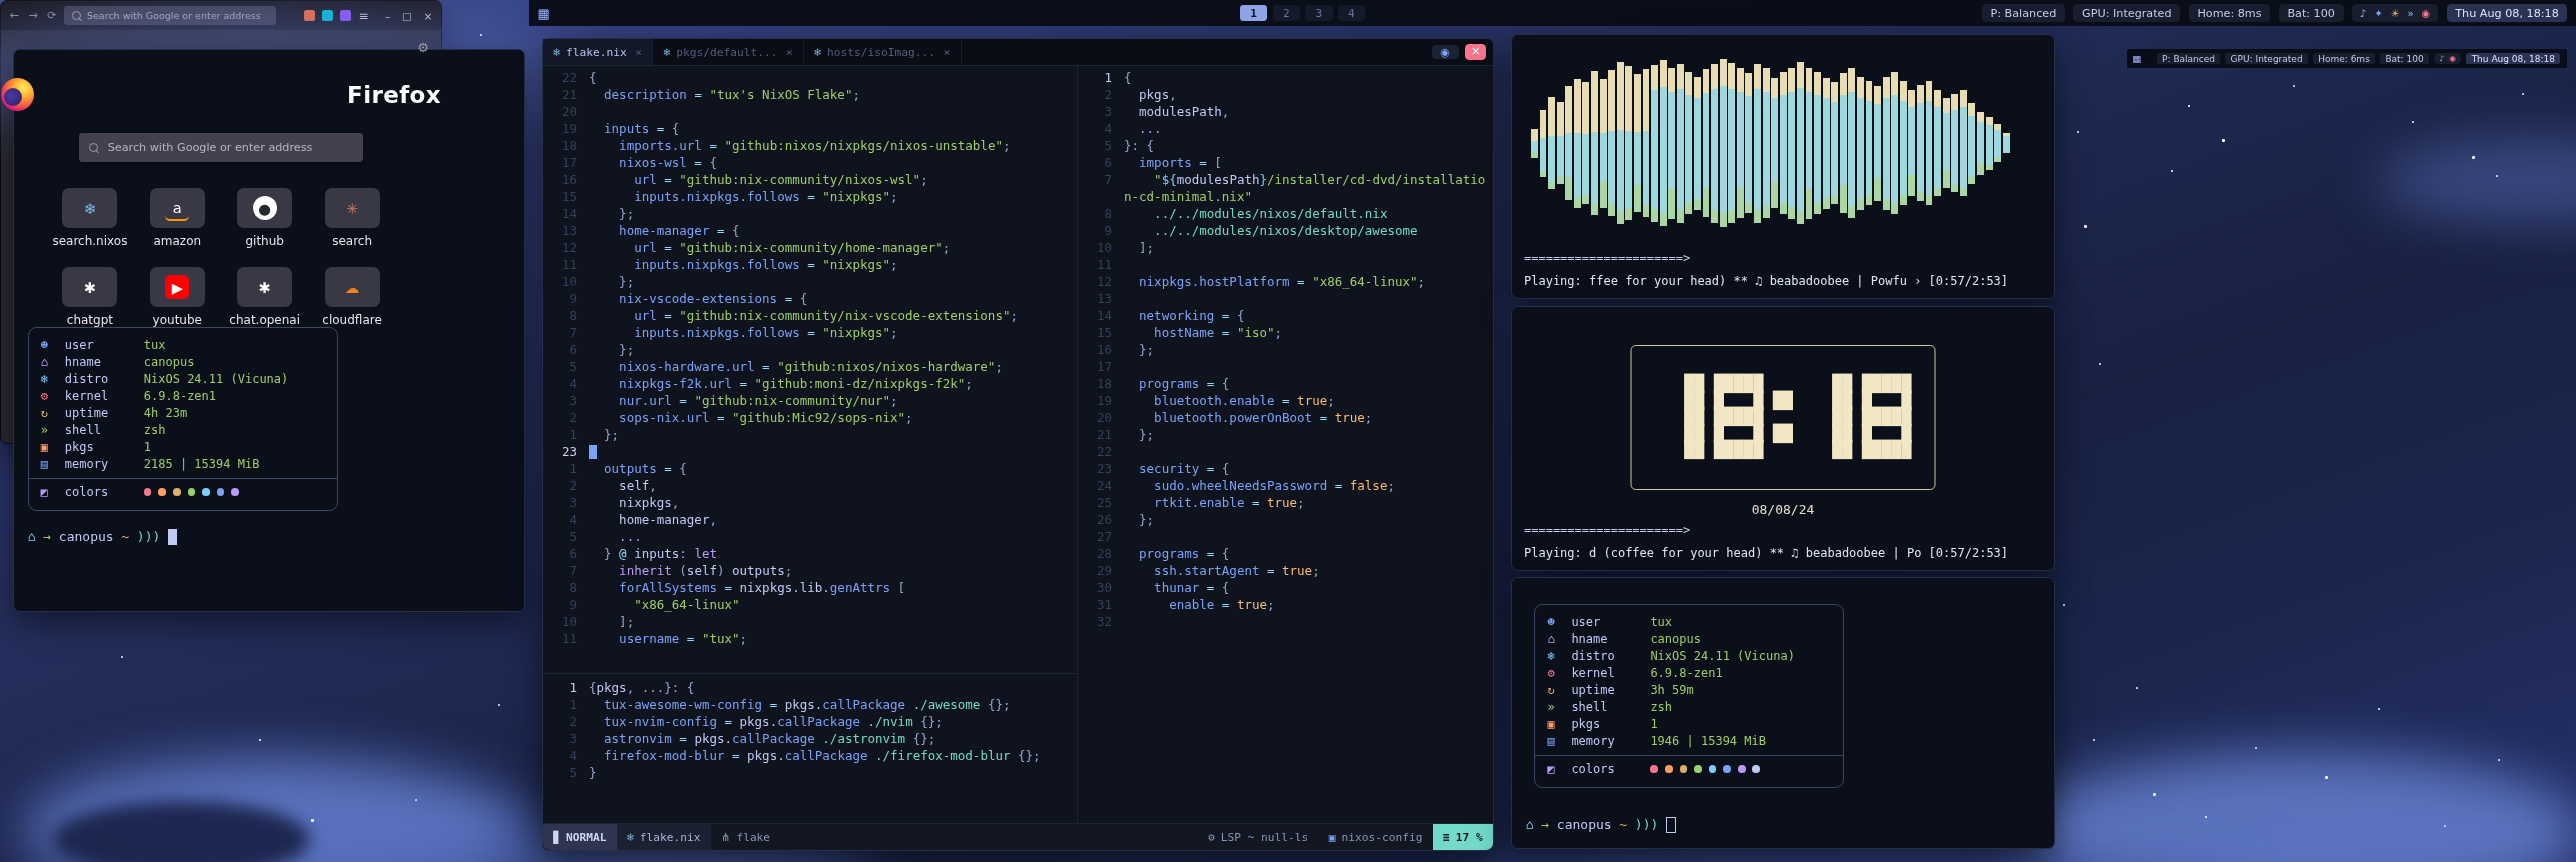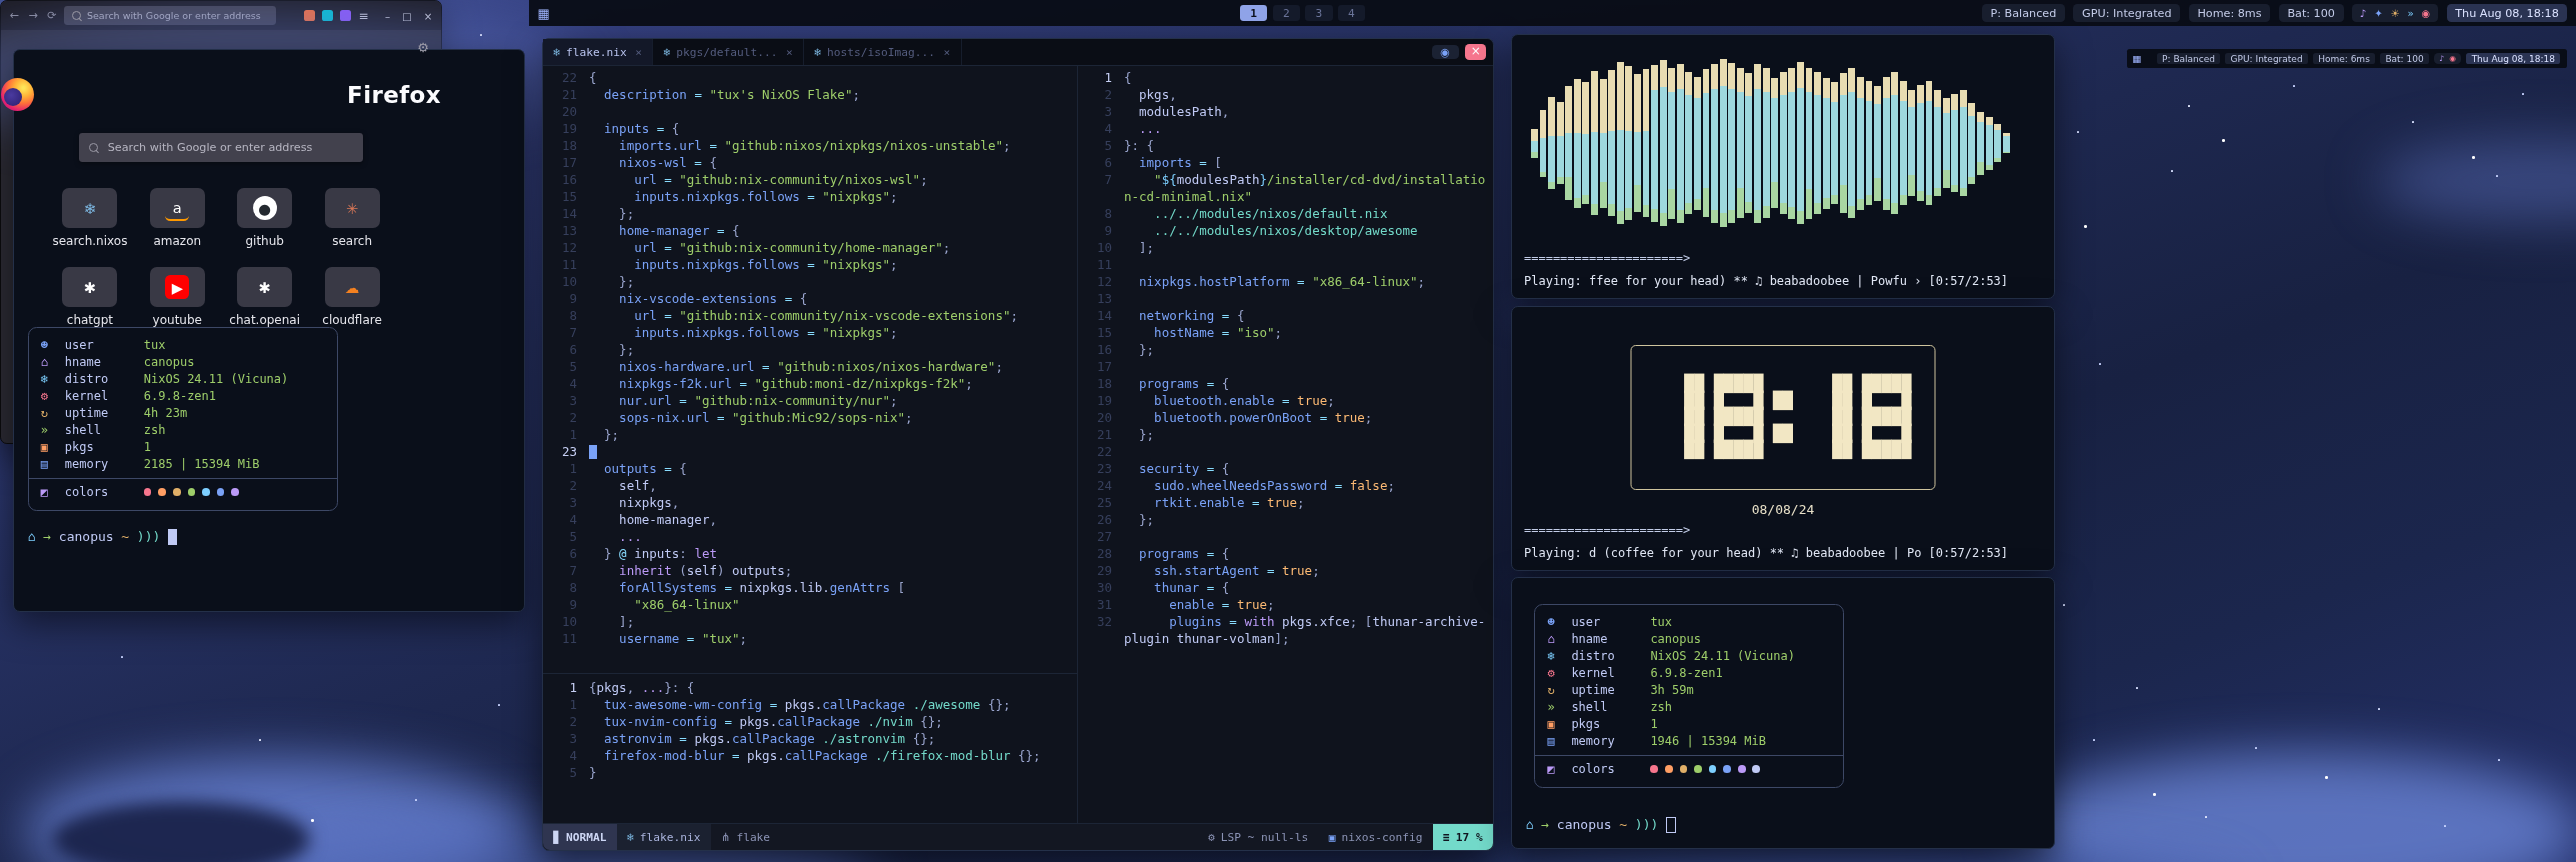--- a/index.html
+++ b/index.html
@@ -574,21 +574,20 @@
         <div class="line">
           <span class="gut">30</span>
           <span class="ltext"><span class="f">    </span><span class="a">thunar</span><span class="o"> = </span><span class="p">{</span></span>
         </div>
         <div class="line">
           <span class="gut">31</span>
           <span class="ltext"><span class="f">      </span><span class="a">enable</span><span class="o"> = </span><span class="b">true</span><span class="p">;</span></span>
         </div>
         <div class="line">
           <span class="gut">32</span>
-          <span class="ltext"><span class="f">      </span><span class="a">plugins</span><span class="o"> = </span><span class="k">with</span><span class="f"> pkgs.xfce</span><span class="p">; [</span><span class="f">thunar-archive-plugin thunar-volman</span><span class="p">];</span></span>
         </div>
       </div>
   </div>
   <div class="statusline">
     <span class="seg mode">
       <span>▊</span>
       <span>NORMAL</span>
     </span>
     <span class="seg file">
       <span class="nix">❄</span>

